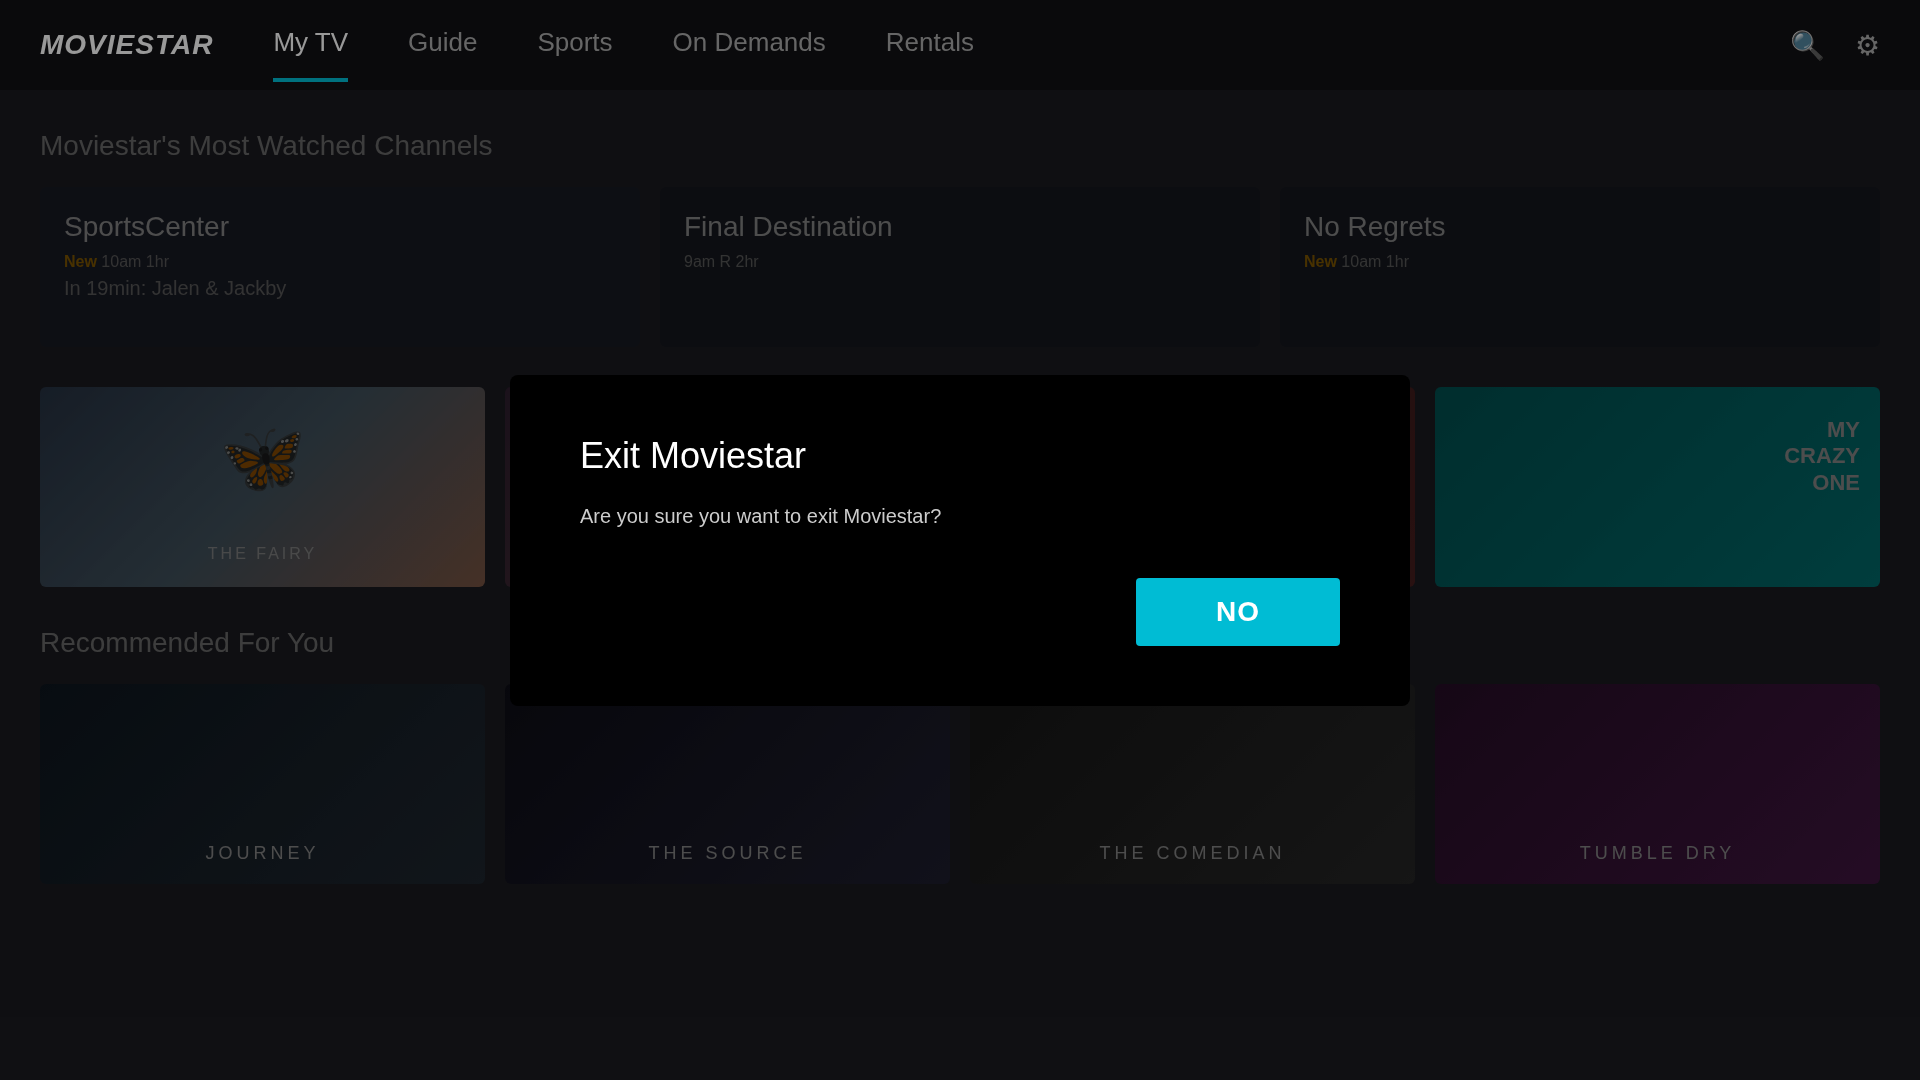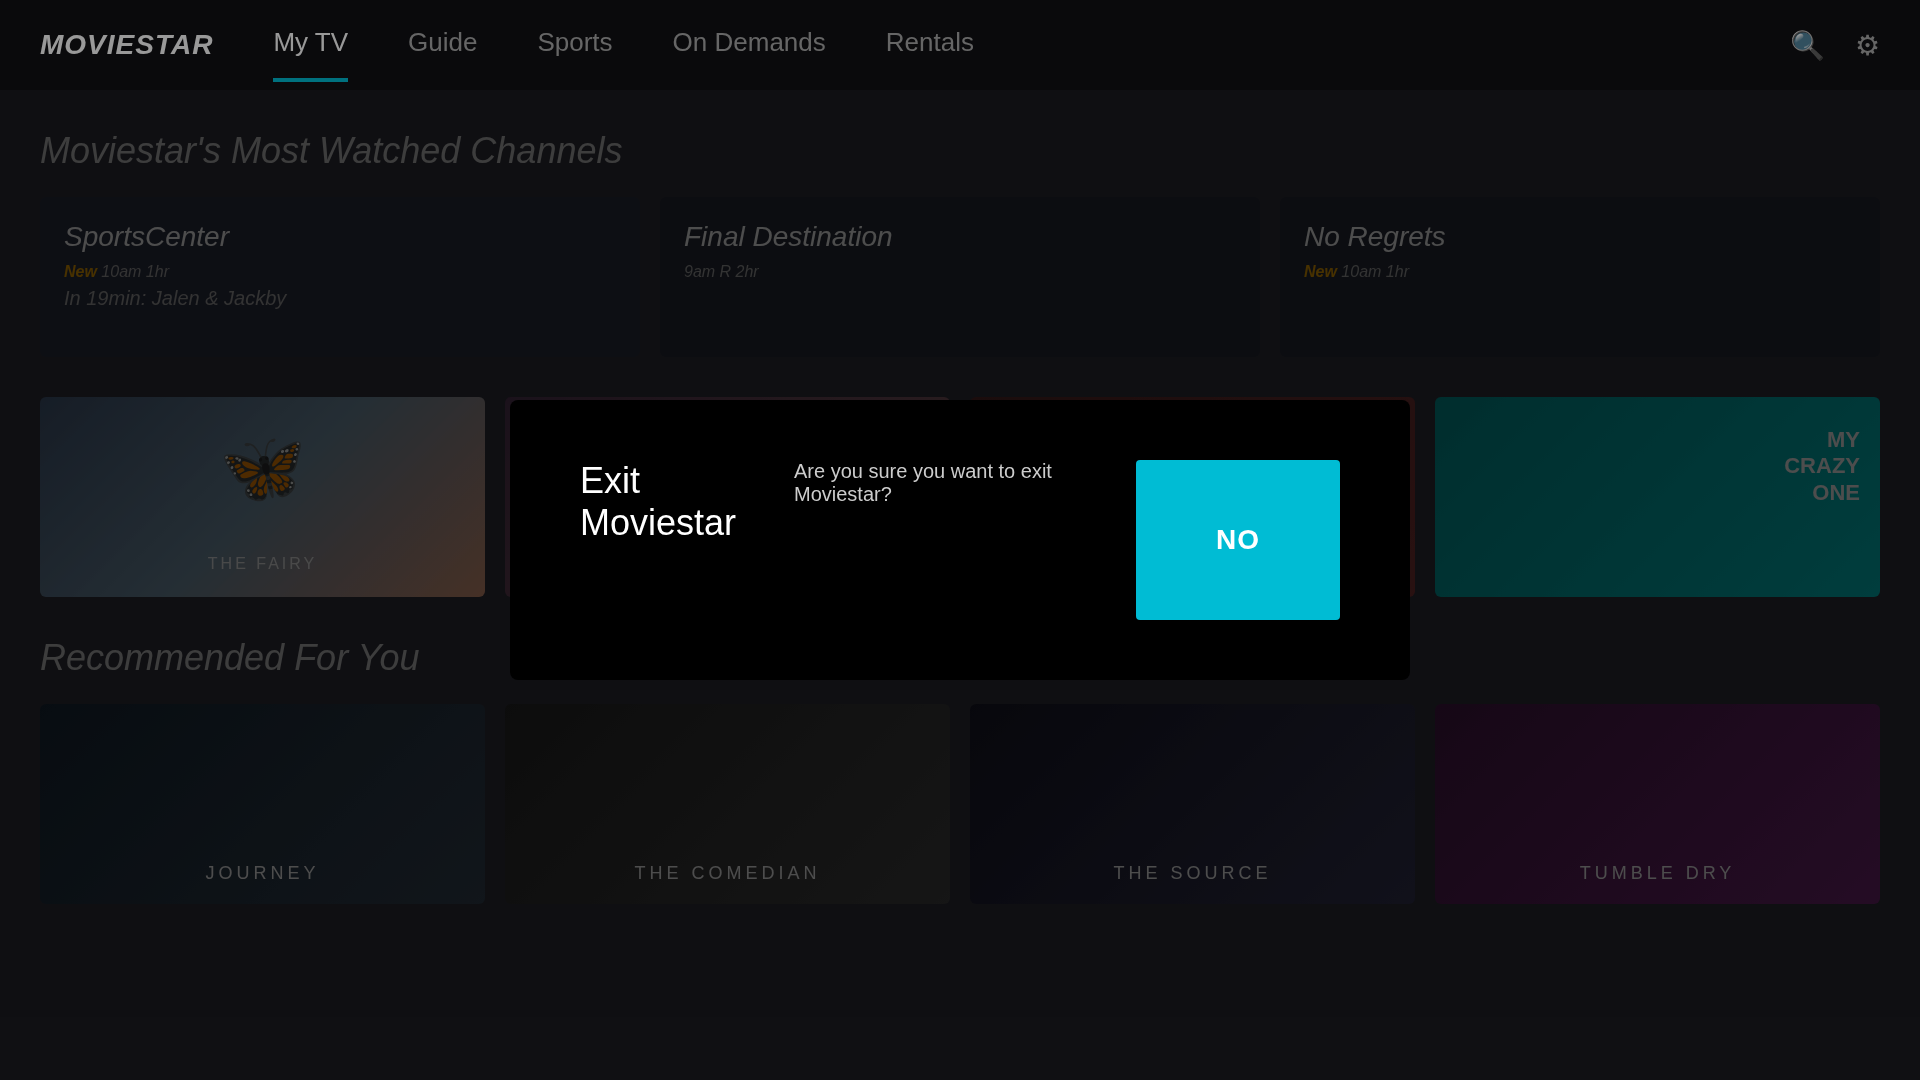--- a/index.html
+++ b/index.html
@@ -78,33 +78,31 @@
       cursor: pointer;
     }
 
     
     .main-content {
       padding: 40px 40px 0;
       filter: brightness(0.5);
     }
 
     .section-title {
-      font-size: 36px;
+      font-size: 28px;
       font-weight: 400;
       color: #cccccc;
       margin-bottom: 25px;
-      font-style: italic;
     }
 
     
     .channels-row {
       display: flex;
       gap: 20px;
       margin-bottom: 40px;
-      font-style: italic;
     }
 
     .channel-card {
       flex: 1;
       height: 160px;
       background-color: #2a2d3a;
       border-radius: 6px;
       padding: 24px;
       display: flex;
       flex-direction: column;
@@ -236,21 +234,21 @@
       z-index: 10;
     }
 
     .modal {
       background: #000000;
       border-radius: 8px;
       padding: 60px 70px;
       width: 900px;
       min-height: 280px;
       display: flex;
-      flex-direction: row;
+      flex-direction: column;
       justify-content: space-between;
     }
 
     .modal-title {
       font-size: 36px;
       font-weight: 400;
       color: #ffffff;
       margin-bottom: 28px;
     }
 
@@ -357,25 +355,25 @@
     <div class="trending-card trending-card-4">
       <div class="my-crazy-one-text">MY<br>CRAZY<br>ONE</div>
     </div>
   </div>
 
   <div class="section-title">Recommended For You</div>
   <div class="recommended-row">
     <div class="recommended-card rec-card-1">
       <div class="rec-label">JOURNEY</div>
     </div>
+    <div class="recommended-card rec-card-3">
+      <div class="rec-label">THE SOURCE</div>
+    </div>
     <div class="recommended-card rec-card-2">
       <div class="rec-label">THE COMEDIAN</div>
-    </div>
-    <div class="recommended-card rec-card-3">
-      <div class="rec-label">THE SOURCE</div>
     </div>
     <div class="recommended-card rec-card-4">
       <div class="rec-label">TUMBLE DRY</div>
     </div>
   </div>
 
 </div>
 
 <div class="modal-overlay">
   <div class="modal">

